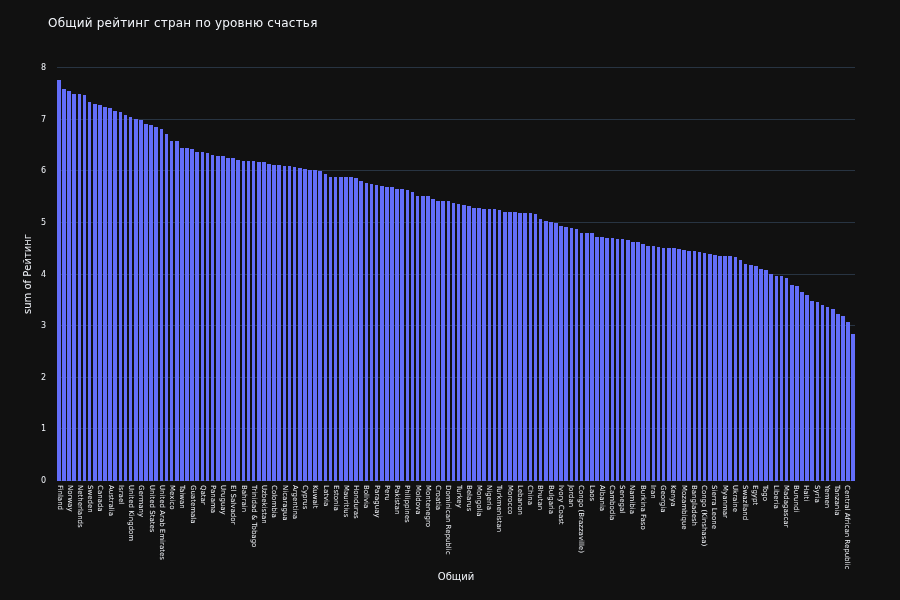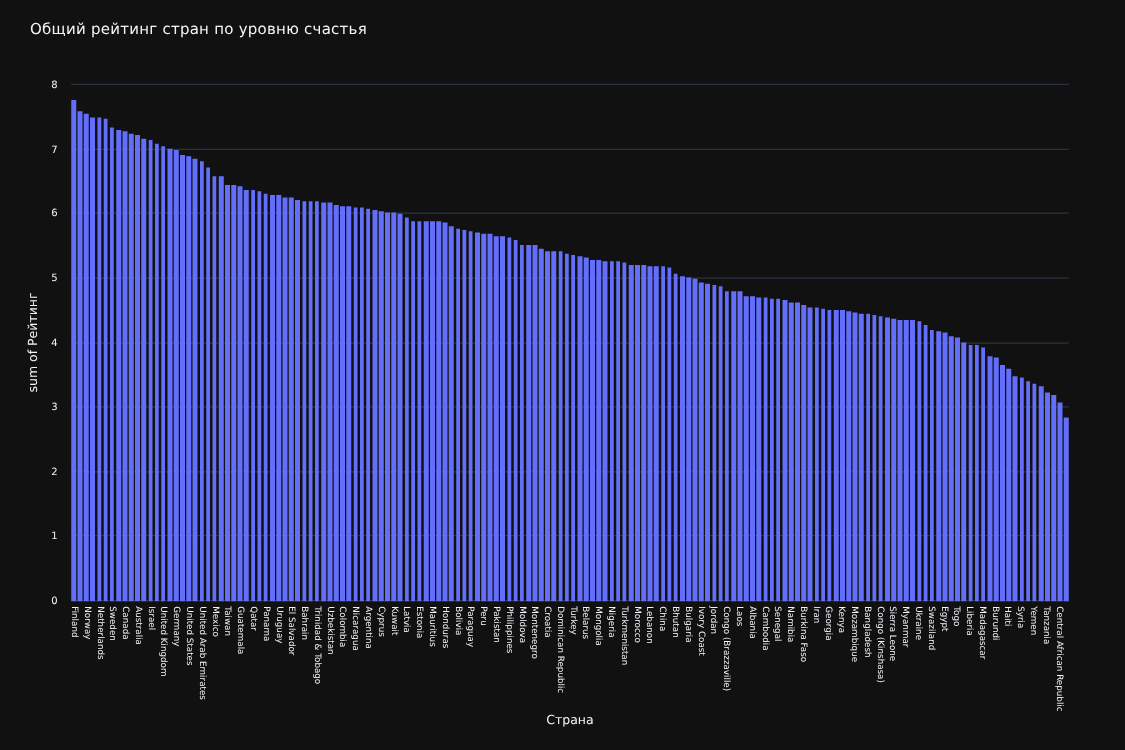--- a/index.html
+++ b/index.html
@@ -1,18 +1,18 @@
 <!DOCTYPE html>
 <html><head>
 <meta charset="utf-8">
 <style>
   * { margin:0; padding:0; box-sizing:border-box; }
   html,body { width:900px; height:600px; overflow:hidden; }
   body { position:relative; background:#111111; font-family:"DejaVu Sans", sans-serif; color:#f2f5fa; }
-  .chart-title { position:absolute; left:24px; top:16px; font-size:12px; letter-spacing:.2px; }
+  .chart-title { position:absolute; left:48px; top:16px; font-size:12px; letter-spacing:.2px; }
   .plot { position:absolute; left:57px; top:68px; width:798px; height:413px; }
   .gridline { position:absolute; left:0; right:0; height:1px; }
   #bars { position:absolute; left:0; top:0; width:100%; height:100%; display:flex; align-items:flex-end; }
   .bar { flex:1 1 0; margin-right:1.4px; min-width:1px; }
   .bar:last-child { margin-right:0; }
   #yticks { position:absolute; left:0; top:68px; width:50px; height:413px; }
   .ytick { position:absolute; right:4px; font-size:8px; line-height:8px; transform:translateY(50%); }
   #xlabels { position:absolute; left:57px; top:485px; width:798px; height:112px; }
   .xlabel { position:absolute; top:0; writing-mode:vertical-rl; text-orientation:mixed;
             font-size:7px; line-height:8px; white-space:nowrap; transform:translateX(-50%); }
@@ -281,14 +281,14 @@
       <div class="xlabel" style="left: 88.7821%;">Togo</div>
       <div class="xlabel" style="left: 90.0641%;">Liberia</div>
       <div class="xlabel" style="left: 91.3462%;">Madagascar</div>
       <div class="xlabel" style="left: 92.6282%;">Burundi</div>
       <div class="xlabel" style="left: 93.9103%;">Haiti</div>
       <div class="xlabel" style="left: 95.1923%;">Syria</div>
       <div class="xlabel" style="left: 96.4744%;">Yemen</div>
       <div class="xlabel" style="left: 97.7564%;">Tanzania</div>
       <div class="xlabel" style="left: 99.0385%;">Central African Republic</div>
     </div>
-  <div class="x-axis-title">Страна</div>
+  <div class="x-axis-title">Общий</div>
 </div>
 
 </body></html>

